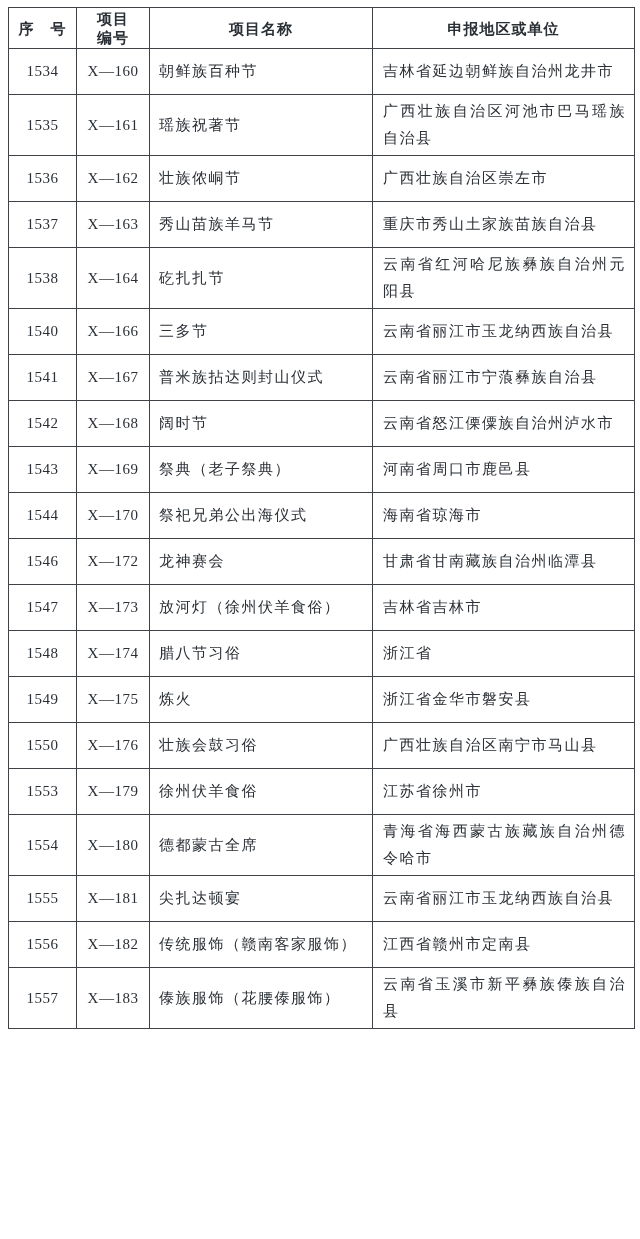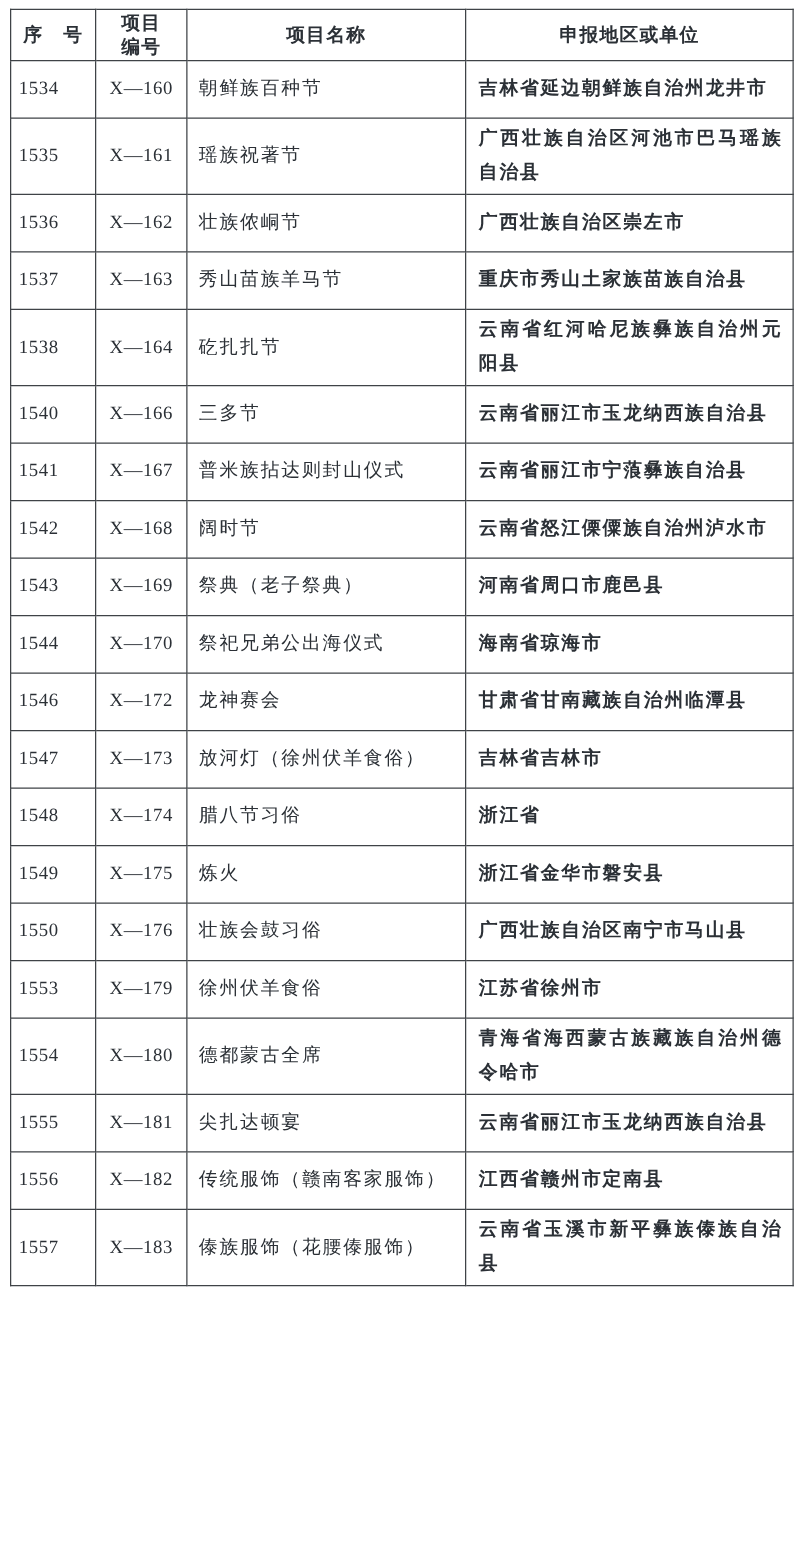--- a/index.html
+++ b/index.html
@@ -42,39 +42,39 @@
     letter-spacing: 1px;
     padding: 1px 2px;
   }
   .heritage td {
     font-size: 15px;
     line-height: 27px;
     height: 46px;
     padding: 3px 6px;
   }
   td.c-serial {
+    text-align: center;
     letter-spacing: 0.5px;
   }
   td.c-code {
     text-align: center;
     letter-spacing: 0.5px;
     white-space: nowrap;
   }
   td.c-name {
     text-align: justify;
     letter-spacing: 1.5px;
     padding-left: 9px;
     padding-right: 10px;
   }
   td.c-region {
     text-align: justify;
     letter-spacing: 1.5px;
     padding-left: 10px;
     padding-right: 8px;
-    font-weight: bold;
   }
   col.w-serial { width: 68px; }
   col.w-code   { width: 73px; }
   col.w-name   { width: 223px; }
   col.w-region { width: 262px; }
 </style>
 </head>
 <body>
 
 <div class="page">

